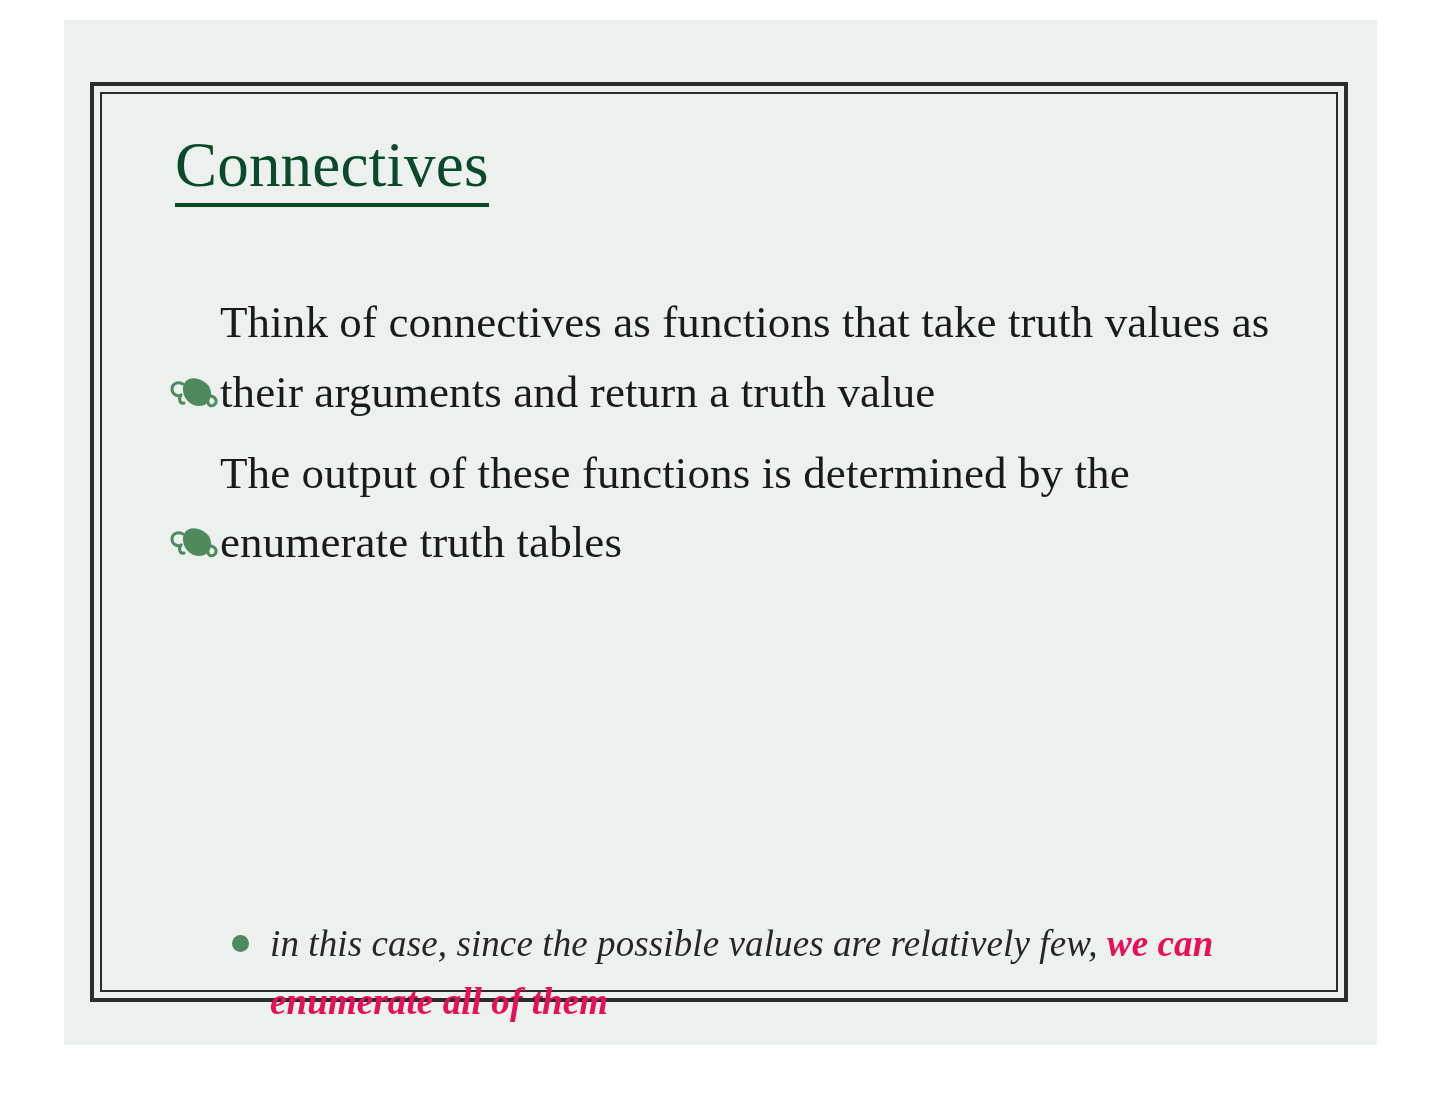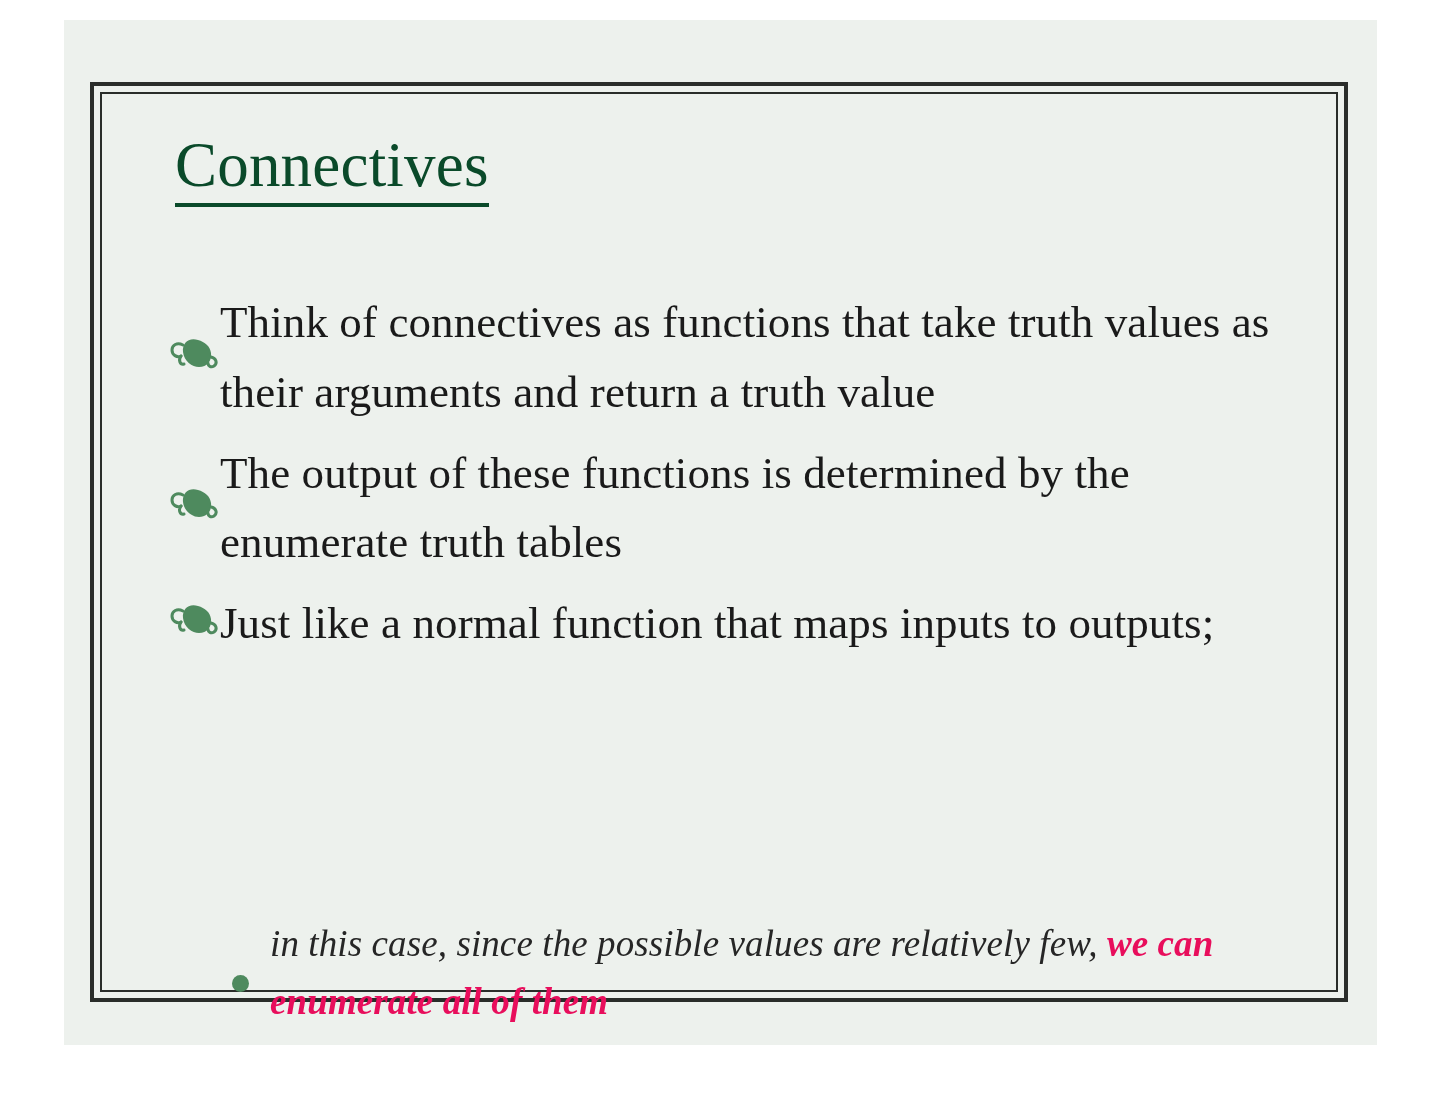--- a/index.html
+++ b/index.html
@@ -85,21 +85,21 @@
   .bullet-list {
     position: absolute;
     left: 68px;
     top: 196px;
     width: 1110px;
   }
 
   .bullet-item {
     position: relative;
     display: flex;
-    align-items: center;
+    align-items: flex-end;
     margin-bottom: 11px;
   }
 
   .fleuron-marker {
     flex: 0 0 auto;
     width: 52px;
     height: 56px;
     margin-top: 6px;
     position: relative;
   }
@@ -119,21 +119,21 @@
 
   
   .subbullet-list {
     position: absolute;
     left: 132px;
     top: 823px;
     width: 1000px;
   }
   .subbullet-item {
     display: flex;
-    align-items: center;
+    align-items: flex-start;
   }
   .dot-marker {
     flex: 0 0 auto;
     width: 38px;
     margin-top: 20px;
   }
   .dot-marker .dot {
     width: 17px;
     height: 17px;
     border-radius: 50%;
@@ -189,31 +189,20 @@
           <svg viewBox="0 0 52 44" xmlns="http://www.w3.org/2000/svg" aria-hidden="true">
             <path d="M30 7 C21 4 14 10 15 19 C16 28 24 34 31 34 C39 34 44 28 43 20 C42 13 37 9 30 7 Z" fill="#4e8a5e"></path>
             <path d="M15 12 C9 9 4 12 4 17 C4 22 9 25 13 23" stroke="#4e8a5e" stroke-width="3" fill="none" stroke-linecap="round"></path>
             <path d="M13 23 C10 27 12 32 16 31" stroke="#4e8a5e" stroke-width="3" fill="none" stroke-linecap="round"></path>
             <path d="M43 24 C48 25 50 30 46 33 C43 35 40 33 40 30" stroke="#4e8a5e" stroke-width="3" fill="none" stroke-linecap="round"></path>
           </svg>
         </span>
         <span class="bullet-text">The output of these functions is determined by the enumerate truth tables</span>
       </li>
 
-      <li class="bullet-item">
-        <span class="fleuron-marker">
-          <svg viewBox="0 0 52 44" xmlns="http://www.w3.org/2000/svg" aria-hidden="true">
-            <path d="M30 7 C21 4 14 10 15 19 C16 28 24 34 31 34 C39 34 44 28 43 20 C42 13 37 9 30 7 Z" fill="#4e8a5e"></path>
-            <path d="M15 12 C9 9 4 12 4 17 C4 22 9 25 13 23" stroke="#4e8a5e" stroke-width="3" fill="none" stroke-linecap="round"></path>
-            <path d="M13 23 C10 27 12 32 16 31" stroke="#4e8a5e" stroke-width="3" fill="none" stroke-linecap="round"></path>
-            <path d="M43 24 C48 25 50 30 46 33 C43 35 40 33 40 30" stroke="#4e8a5e" stroke-width="3" fill="none" stroke-linecap="round"></path>
-          </svg>
-        </span>
-        <span class="bullet-text">Just like a normal function that maps inputs to outputs;</span>
-      </li>
 
     </ul>
 
     <ul class="subbullet-list" style="list-style:none;margin:0;padding:0;">
       <li class="subbullet-item">
         <span class="dot-marker">
           <span class="dot"></span>
         </span>
         <span class="subbullet-text"><span>in this case, since the possible values are relatively few, </span><span class="emph-pink">we can enumerate all of them</span></span>
       </li>

